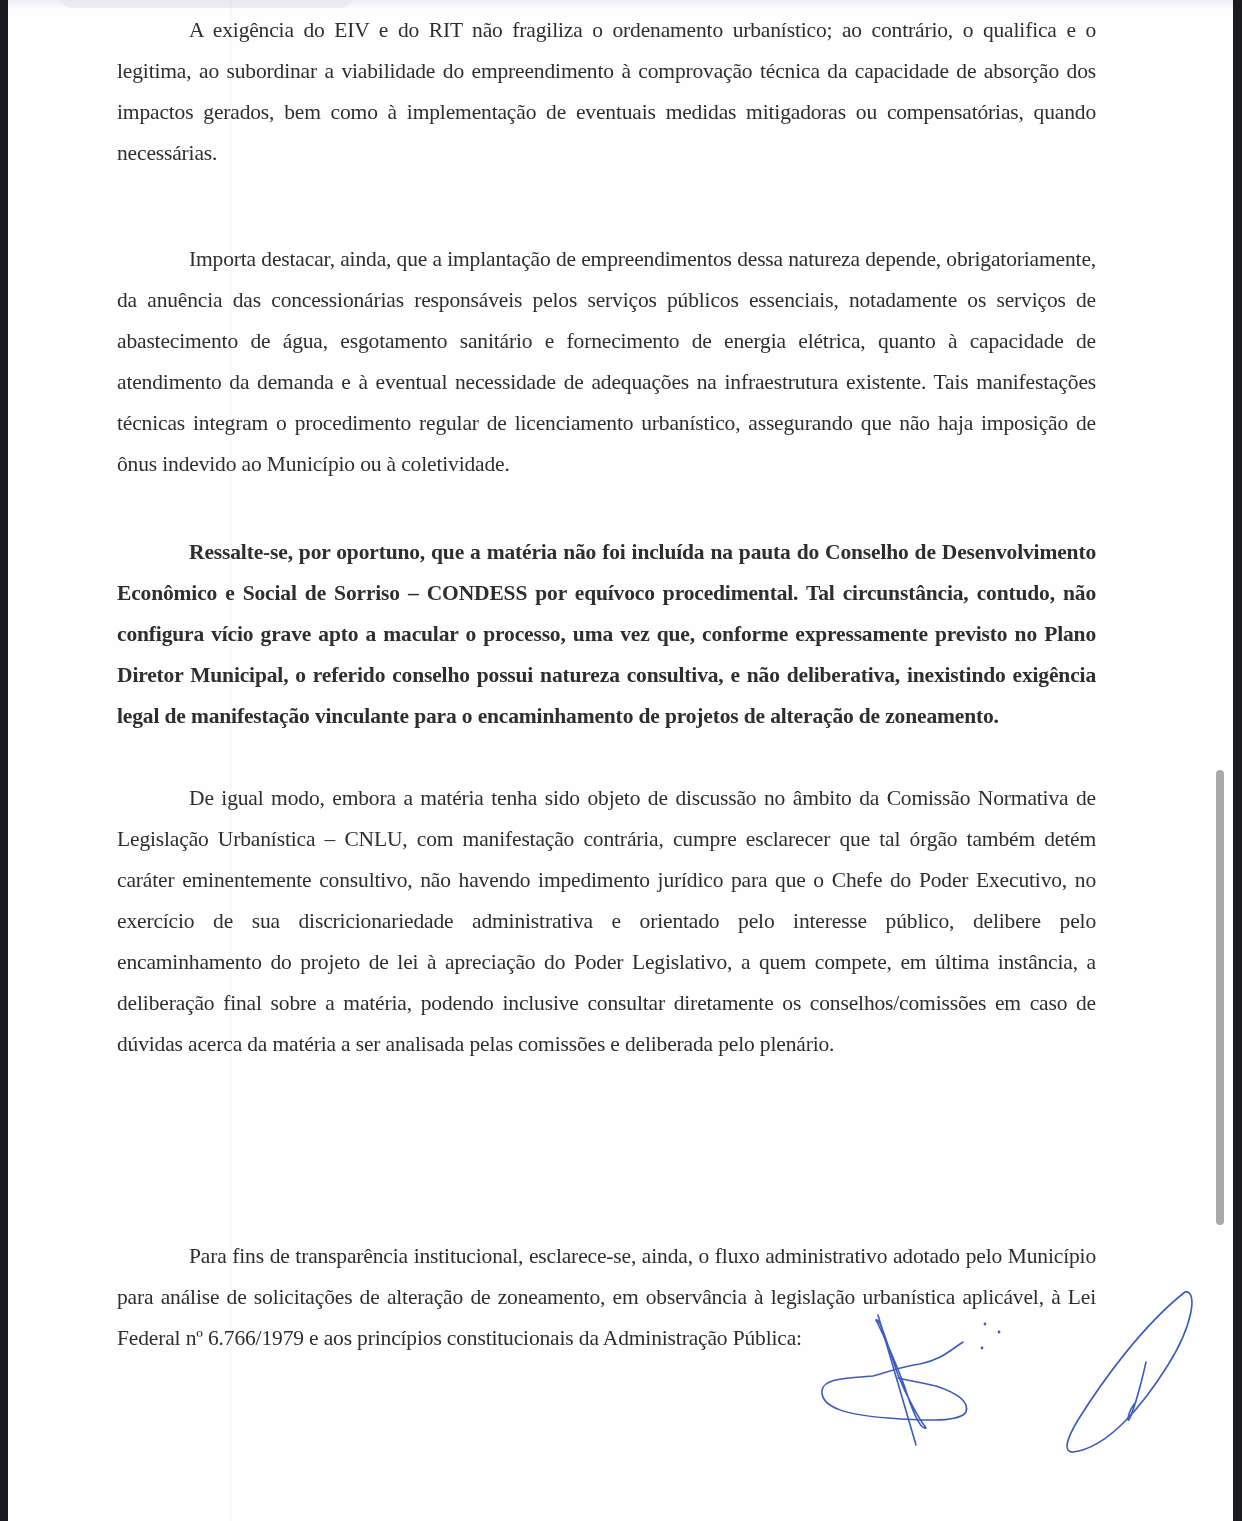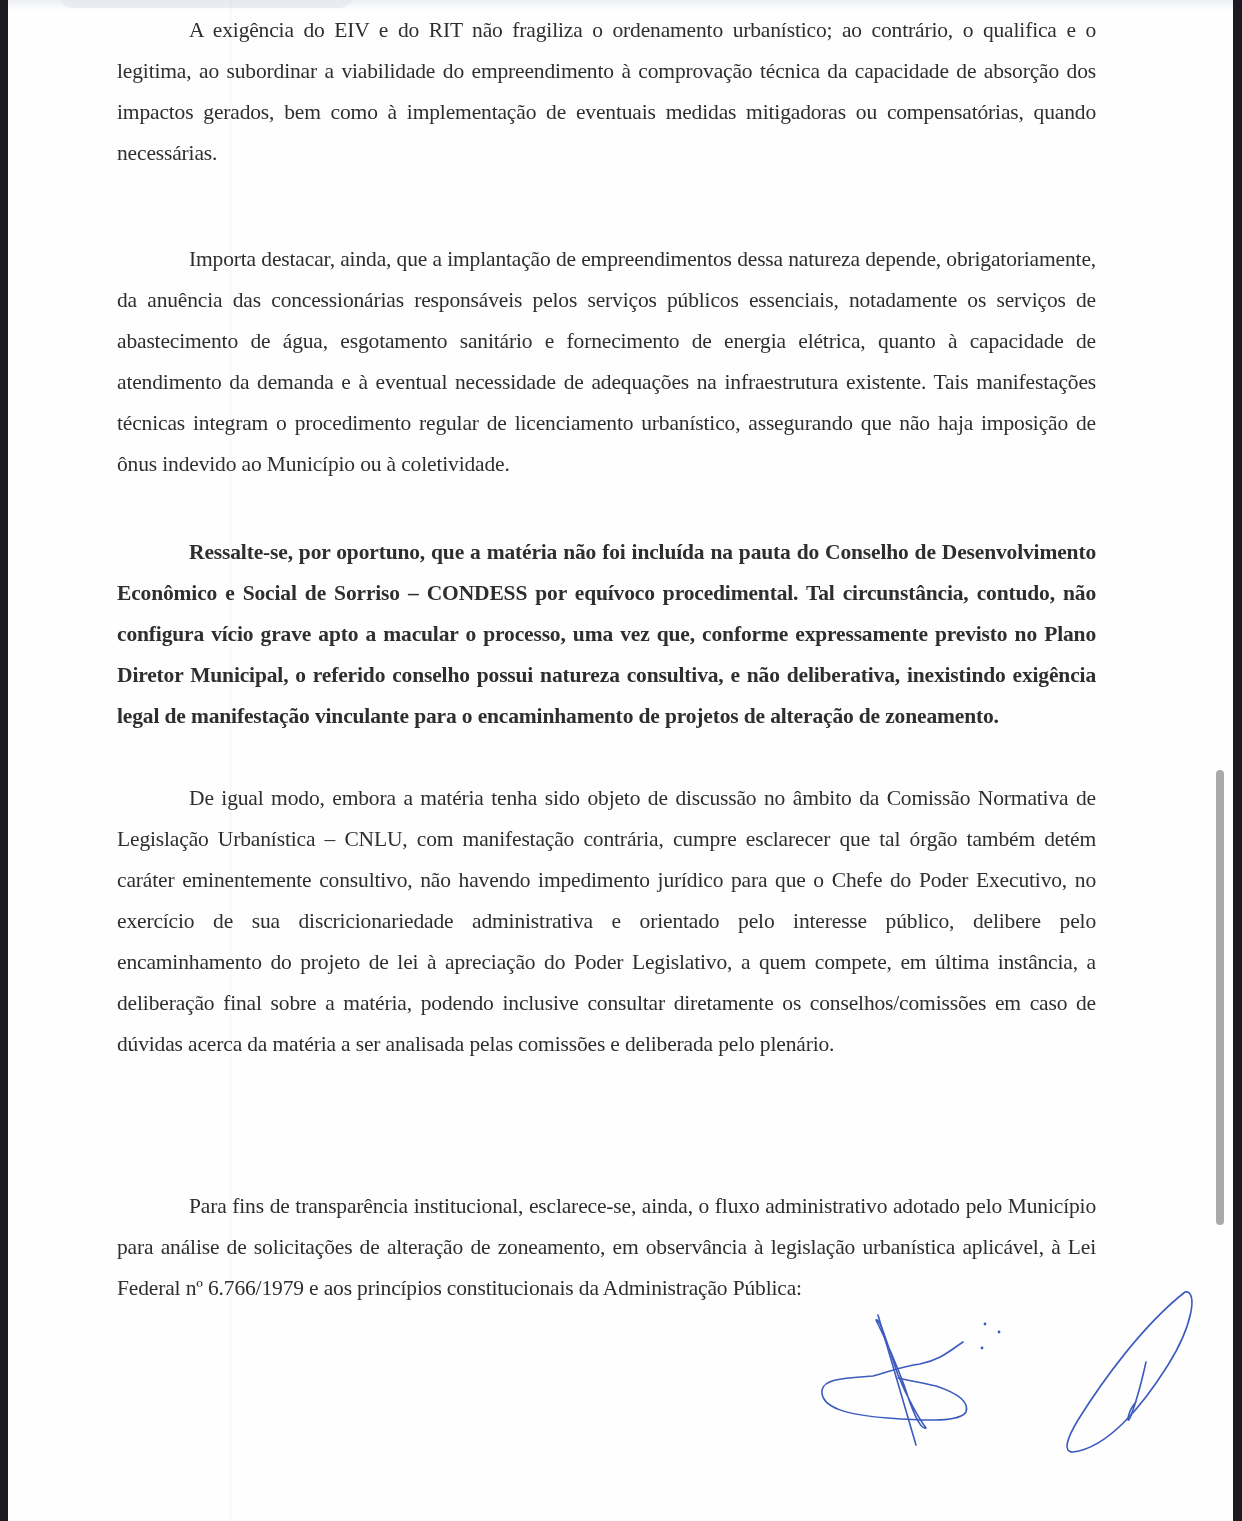--- a/index.html
+++ b/index.html
@@ -56,21 +56,21 @@
       width: 979px;
       margin: 0;
       text-align: justify;
       text-indent: 72px;
       hyphens: none;
     }
     .p1 { top: 10px; }
     .p2 { top: 207px; margin-top: 32px; }
     .p3 { top: 532px; font-weight: bold; }
     .p4 { top: 778px; }
-    .p5 { top: 1186px; }
+    .p5 { top: 1236px; }
     .scrollbar {
       position: absolute;
       right: 9px;
       top: 770px;
       width: 8px;
       height: 455px;
       border-radius: 4px;
       background: #a9a9a9;
     }
     .right-edge {

